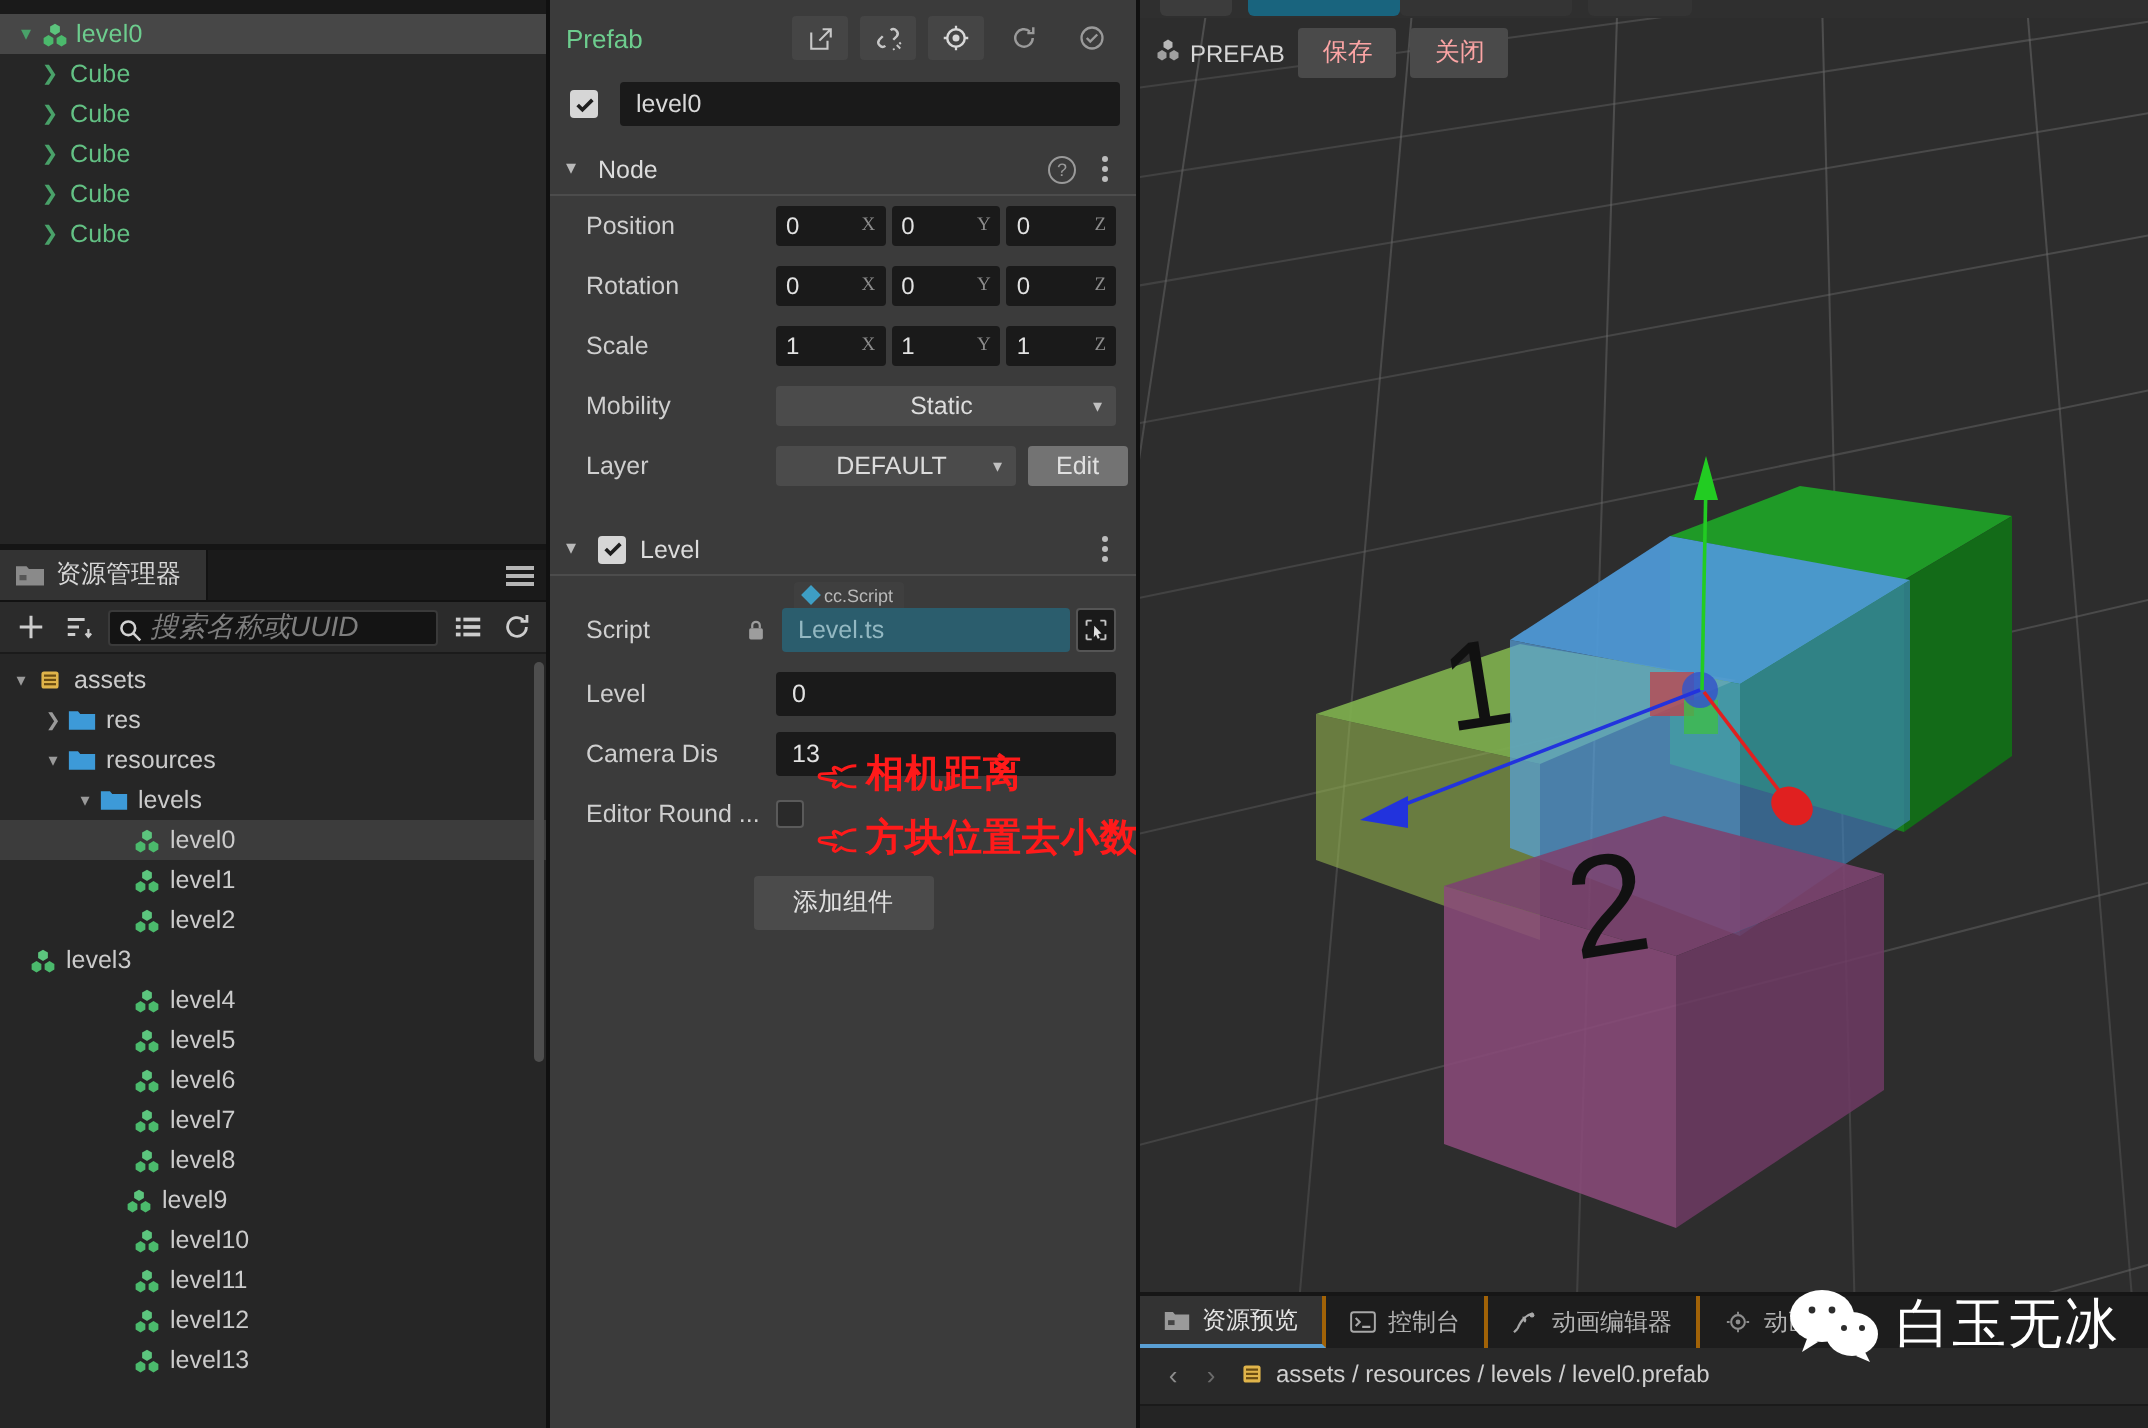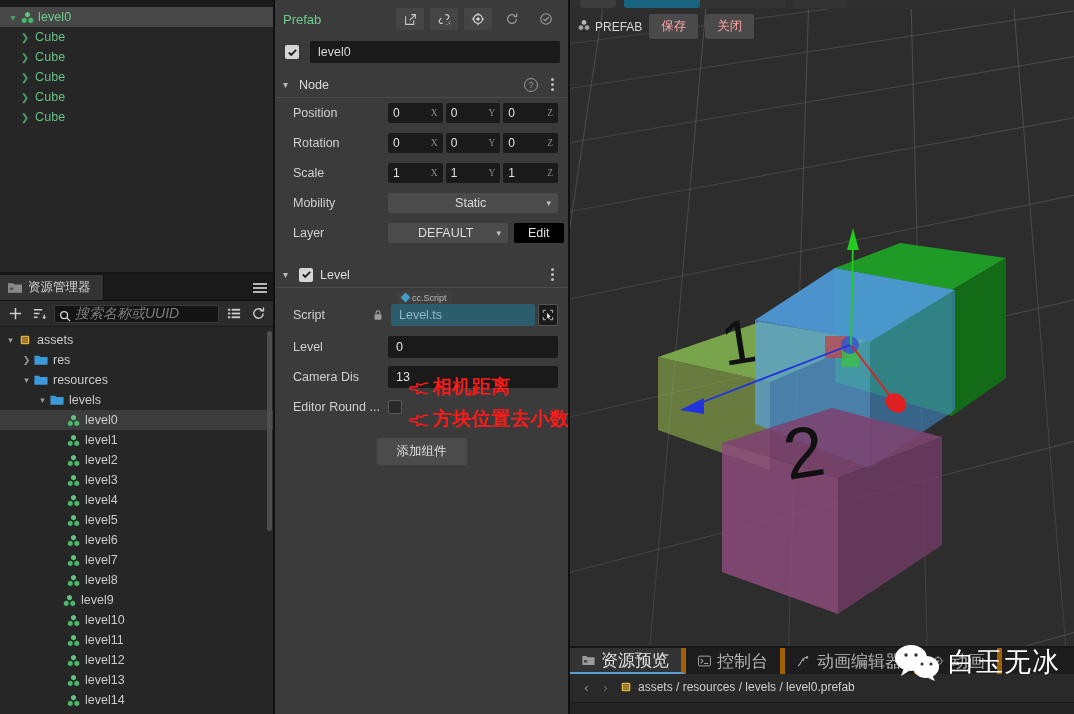--- a/index.html
+++ b/index.html
@@ -73,21 +73,21 @@
   .prop-row { display: flex; align-items: center; height: 30px; padding: 0 10px 0 18px; }
   .prop-row .label { width: 95px; font-size: 12.5px; color: #cfcfcf; flex: none; }
   .vec { flex: 1; display: flex; gap: 3px; }
   .vec-field { flex: 1; height: 20px; background: #1a1a1a; border-radius: 2px; display: flex; align-items: center; padding: 0 5px; }
   .vec-field .v { flex: 1; font-size: 12px; color: #e2e2e2; }
   .vec-field .ax { font-size: 9.5px; color: #8c8c8c; font-family: "Liberation Serif", serif; }
   .sel { flex: 1; height: 20px; background: #4b4b4b; border-radius: 2px; display: flex; align-items: center; padding: 0 7px; font-size: 12.5px; color: #dcdcdc; }
   .sel .cv { flex: 1; text-align: center; }
   .sel .car { font-size: 9px; color: #c0c0c0; }
   .sel.narrow { flex: none; width: 120px; }
-  .mini-btn { margin-left: 6px; height: 20px; padding: 0 14px; background: #000000; border-radius: 2px; font-size: 12.5px; color: #e0e0e0; display: flex; align-items: center; }
+  .mini-btn { margin-left: 6px; height: 20px; padding: 0 14px; background: #737373; border-radius: 2px; font-size: 12.5px; color: #e0e0e0; display: flex; align-items: center; }
   .lock-ic { width: 14px; margin-left: auto; margin-right: 6px; display:flex; align-items:center; justify-content:center; }
   .flatfield { flex: 1; height: 22px; background: #1a1a1a; border-radius: 2px; display: flex; align-items: center; padding: 0 8px; font-size: 12.5px; color: #e2e2e2; }
   #script-wrap { position: relative; flex: 1; display: flex; }
   #script-badge { position: absolute; top: -13px; left: 6px; height: 13px; background: #3f3f3f; border-radius: 2px 2px 0 0; display: flex; align-items: center; gap: 3px; padding: 0 5px; font-size: 9px; color: #b9b9b9; }
   #script-badge .dia { width: 7px; height: 7px; background: #3e9ec4; transform: rotate(45deg); }
   #script-field { flex: 1; height: 22px; background: #2b5d6d; border-radius: 2px; display: flex; align-items: center; padding: 0 8px; font-size: 12.5px; color: #93b8c2; }
   #script-pick { width: 20px; height: 22px; margin-left: 3px; background: #1a1a1a; border: 1px solid #555; border-radius: 2px; display: flex; align-items: center; justify-content: center; }
   #add-comp-wrap { display: flex; justify-content: center; margin-top: 16px; }
   #add-comp { background: #4b4b4b; border-radius: 2px; padding: 5px 20px; font-size: 12.5px; color: #e0e0e0; }
 
@@ -101,21 +101,21 @@
   #vp-topstrip .tb-pill { position: absolute; top: -12px; height: 20px; border-radius: 3px; background: #3c3c3c; }
   #vp-topstrip .tb-pill.active { background: #19647e; }
   #prefab-bar { position: absolute; top: 14px; left: 8px; display: flex; align-items: center; gap: 7px; z-index: 7; }
   #prefab-bar .pf-lbl { display: flex; align-items: center; gap: 5px; font-size: 12px; color: #d6d6d6; }
   #prefab-bar .pf-btn { background: #4a4a4a; border-radius: 2px; padding: 4px 12px; font-size: 12.5px; color: #fca5a5; }
   #grid { position: absolute; inset: 0; }
 
   
   #bottom-panel { position: absolute; left: 0; right: 0; bottom: 0; height: 68px; background: #292929; border-top: 2px solid #161616; z-index: 8; }
   #bottom-tabs { height: 26px; display: flex; align-items: stretch; background: #1d1d1d; }
-  .btab { display: flex; align-items: center; gap: 6px; padding: 0 12px; font-size: 17px; color: #b3b3b3; border-right: 5px solid #a16207; }
+  .btab { display: flex; align-items: center; gap: 6px; padding: 0 12px; font-size: 12px; color: #b3b3b3; border-right: 2px solid #a16207; }
   .btab.active { background: #333333; color: #e4e4e4; border-bottom: 2px solid #5a9fd4; }
   #breadcrumb { height: 26px; display: flex; align-items: center; gap: 6px; padding: 0 10px; font-size: 12px; color: #cfcfcf; background: #292929; }
   #breadcrumb .nav { color: #8c8c8c; font-size: 13px; width: 13px; text-align: center; }
   #bottom-fill { position: absolute; left: 0; right: 0; top: 54px; bottom: 0; background: #242424; border-top: 1px solid #1a1a1a; }
 
   
   #watermark { position: absolute; right: 14px; bottom: 33px; display: flex; align-items: center; gap: 8px; z-index: 20; }
   #watermark .wtext { color: #ffffff; font-size: 27px; letter-spacing: 1px; }
   #wechat-logo { width: 46px; height: 38px; position: relative; }
 </style>
@@ -292,21 +292,21 @@
               <span class="tw"></span>
               <span class="ic">
                 <svg viewBox="0 0 16 16" width="13" height="13">
                   <path d="M8 1l3 1.8v3.4L8 8 5 6.2V2.8z" fill="#5cc47d"></path>
                   <path d="M4 8l3 1.8v3.4L4 15 1 13.2V9.8z" fill="#4bb96c"></path>
                   <path d="M12 8l3 1.8v3.4L12 15 9 13.2V9.8z" fill="#4bb96c"></path>
                 </svg>
               </span>
               <span class="lbl">level2</span>
             </div>
-            <div class="asset-row" style="padding-left: 52px;">
+            <div class="asset-row" style="">
               <span class="tw"></span>
               <span class="ic">
                 <svg viewBox="0 0 16 16" width="13" height="13">
                   <path d="M8 1l3 1.8v3.4L8 8 5 6.2V2.8z" fill="#5cc47d"></path>
                   <path d="M4 8l3 1.8v3.4L4 15 1 13.2V9.8z" fill="#4bb96c"></path>
                   <path d="M12 8l3 1.8v3.4L12 15 9 13.2V9.8z" fill="#4bb96c"></path>
                 </svg>
               </span>
               <span class="lbl">level3</span>
             </div>
@@ -412,31 +412,20 @@
             <div class="asset-row" style="padding-left: 52px;">
               <span class="tw"></span>
               <span class="ic">
                 <svg viewBox="0 0 16 16" width="13" height="13">
                   <path d="M8 1l3 1.8v3.4L8 8 5 6.2V2.8z" fill="#5cc47d"></path>
                   <path d="M4 8l3 1.8v3.4L4 15 1 13.2V9.8z" fill="#4bb96c"></path>
                   <path d="M12 8l3 1.8v3.4L12 15 9 13.2V9.8z" fill="#4bb96c"></path>
                 </svg>
               </span>
               <span class="lbl">level13</span>
-            </div>
-            <div class="asset-row" style="padding-left: 52px;">
-              <span class="tw"></span>
-              <span class="ic">
-                <svg viewBox="0 0 16 16" width="13" height="13">
-                  <path d="M8 1l3 1.8v3.4L8 8 5 6.2V2.8z" fill="#5cc47d"></path>
-                  <path d="M4 8l3 1.8v3.4L4 15 1 13.2V9.8z" fill="#4bb96c"></path>
-                  <path d="M12 8l3 1.8v3.4L12 15 9 13.2V9.8z" fill="#4bb96c"></path>
-                </svg>
-              </span>
-              <span class="lbl">level14</span>
             </div>
           </div>
         <div id="assets-scrollbar"></div>
       </div>
     </div>
   </div>
 
   <div id="inspector">
 
     <div id="insp-head">

